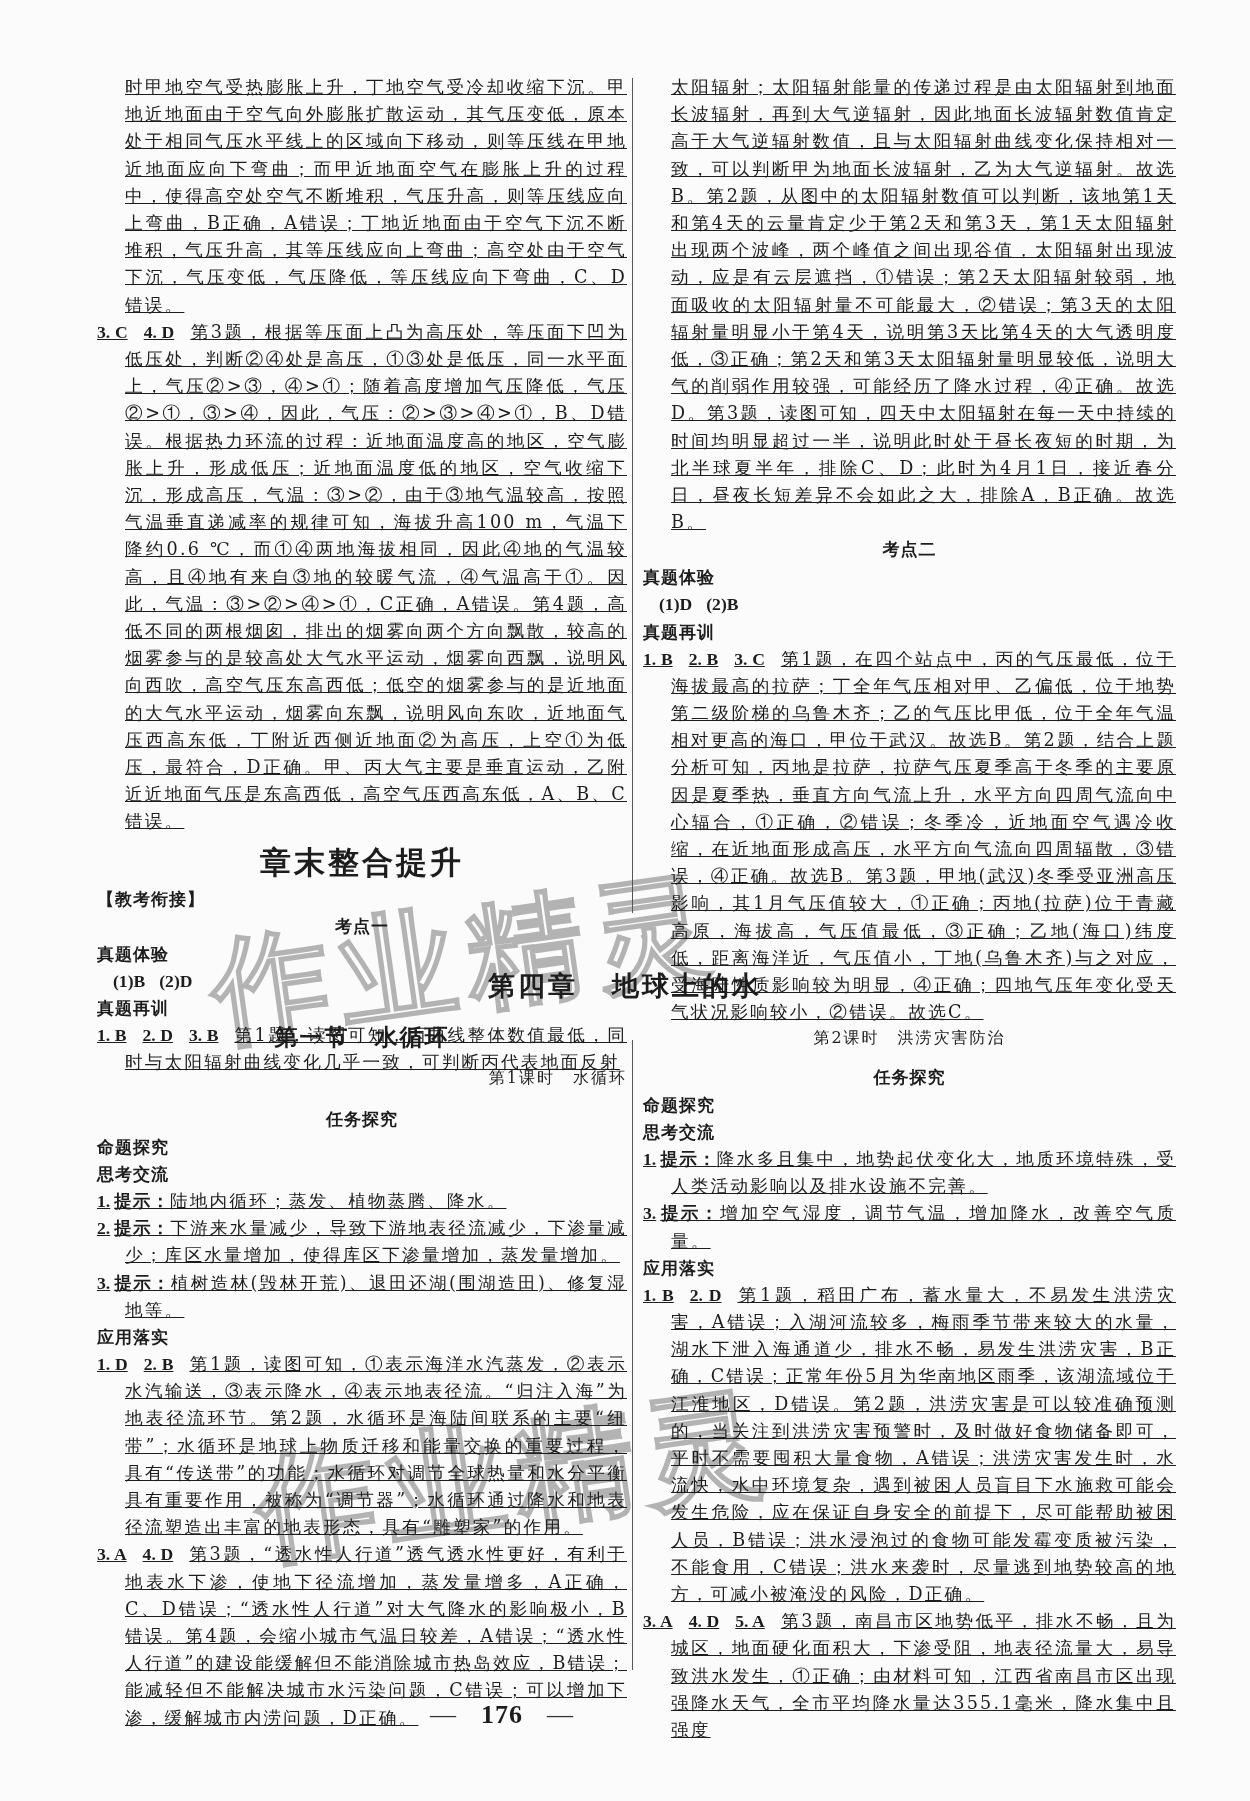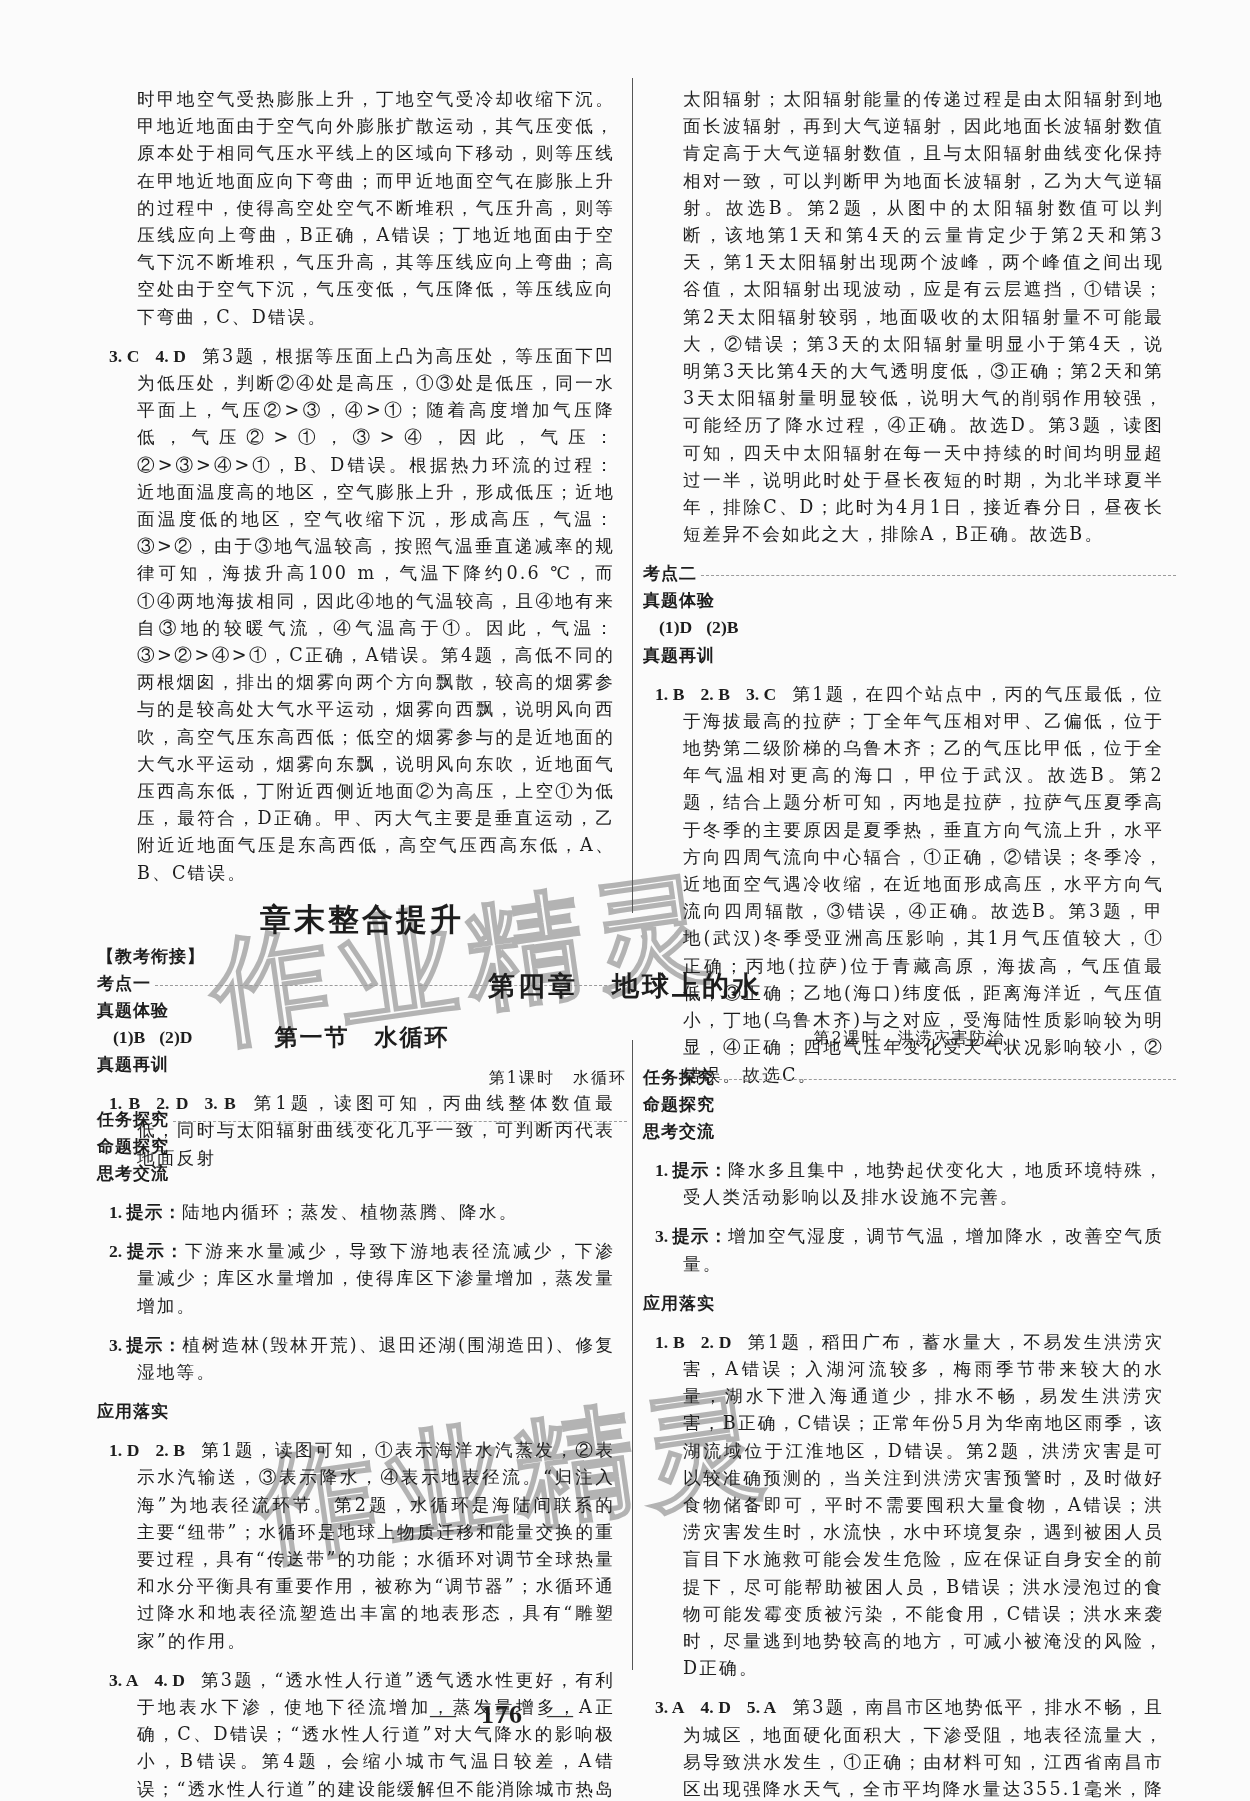--- a/index.html
+++ b/index.html
@@ -5,28 +5,28 @@
   html, body { margin: 0; padding: 0; }
   body {
     width: 1250px; height: 1801px; position: relative; overflow: hidden;
     background: #fbfbfb; color: #1d1d1d;
     font-family: "DejaVu Serif", "Liberation Serif", serif;
   }
   .col { position: absolute; top: 74px; font-size: 17.6px; line-height: 27.2px; letter-spacing: 2.2px; }
   .col-left { left: 97px; width: 530px; }
   .col-right { left: 643px; width: 533px; }
   .divider { position: absolute; left: 632px; width: 1px; background: #555; }
-  .para { margin: 12px; text-align: justify; text-align-last: left; }
+  .para { margin: 0; text-align: justify; text-align-last: left; text-decoration: underline; }
   .indent { padding-left: 28px; }
   .hang { padding-left: 28px; text-indent: -28px; }
   .ans { font-family: "Liberation Serif", serif; font-weight: bold; letter-spacing: 0; margin-right: 16px; }
   .ans:last-of-type { margin-right: 22px; }
   .bold-lbl { font-family: "DejaVu Sans", sans-serif; font-weight: bold; letter-spacing: 1px; }
   .h-sec { font-family: "DejaVu Sans", sans-serif; font-weight: bold; font-size: 17px; letter-spacing: 1px; margin: 0; line-height: 27px; }
-  .h-dotted { display: flex; align-items: center; }
+  .h-dotted { display: flex; align-items: center; flex-direction: column; }
   .h-dotted .dots { flex: 1; border-bottom: 1px dashed #9a9a9a; margin-left: 4px; height: 0; position: relative; top: 2px; }
   .subans { padding-left: 16px; font-family: "Liberation Serif", serif; font-weight: bold; letter-spacing: 0; }
   .subans span { margin-right: 14px; }
   .center-title { text-align: center; margin: 0; }
   .t-chapter-end { font-family: "DejaVu Sans", sans-serif; font-weight: bold; font-size: 31px; letter-spacing: 3px; line-height: 40px; margin: 6px 0 4px 0; }
   .t-section { font-family: "DejaVu Sans", sans-serif; font-weight: bold; font-size: 23px; letter-spacing: 2px; }
   .t-lesson { font-family: "DejaVu Serif", serif; font-size: 16px; letter-spacing: 2px; }
   .chapter-title {
     position: absolute; left: 0; width: 1250px; top: 968px; text-align: center;
     font-family: "DejaVu Sans", sans-serif; font-weight: bold; font-size: 27px; letter-spacing: 3px;

